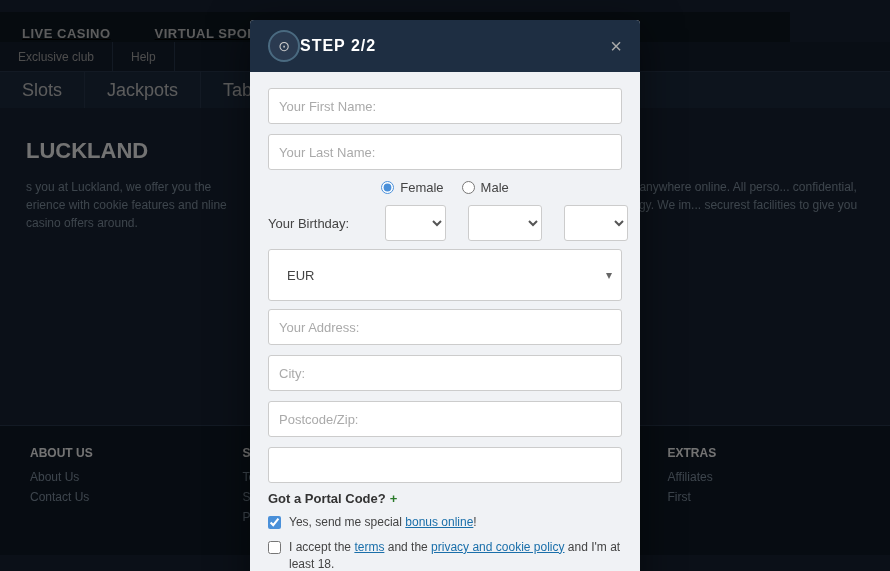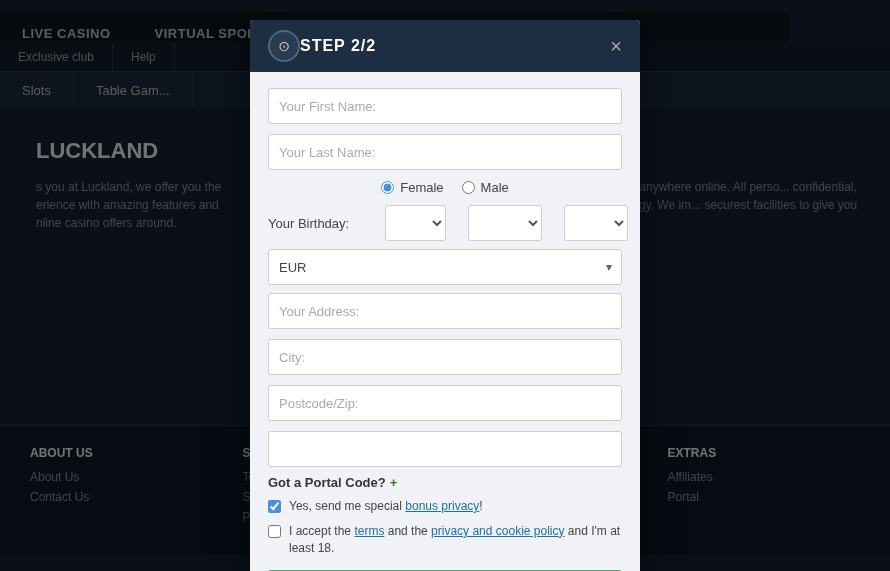--- a/index.html
+++ b/index.html
@@ -77,21 +77,21 @@
       left: 0;
       width: 890px;
       height: 36px;
       background: #1e2e42;
       display: flex;
       align-items: center;
       z-index: 1;
     }
     .tab-item {
       color: #ccc;
-      font-size: 13px;
+      font-size: 18px;
       padding: 0 22px;
       height: 100%;
       display: flex;
       align-items: center;
       cursor: pointer;
       border-right: 1px solid #2a3a50;
     }
 
     
     .main-content {
@@ -101,21 +101,21 @@
       width: 890px;
       height: 463px;
       background: #1a2535;
       z-index: 1;
       display: flex;
     }
 
     
     .left-content {
       width: 260px;
-      padding: 30px 36px;
+      padding: 30px 26px;
       color: #fff;
     }
     .left-content h2 {
       font-size: 22px;
       font-weight: bold;
       color: #fff;
       margin-bottom: 14px;
       text-transform: uppercase;
     }
     .left-content p {
@@ -300,24 +300,24 @@
       flex: 1;
     }
 
     
     .currency-select-wrapper {
       position: relative;
       margin-bottom: 8px;
     }
     .currency-select {
       width: 100%;
-      height: 36px;
+      height: 52px;
       border: 1px solid #ccc;
       border-radius: 3px;
-      padding: 0 10px;
+      padding: 0 18px;
       font-size: 13px;
       color: #444;
       background: #fff;
       outline: none;
       appearance: none;
       cursor: pointer;
     }
     .currency-chevron {
       position: absolute;
       right: 10px;
@@ -405,28 +405,29 @@
   <div class="top-nav-item">VIRTUAL SPORTS</div>
 </nav>
 
 <nav class="second-nav">
   <div class="second-nav-item">Exclusive club</div>
   <div class="second-nav-item">Help</div>
 </nav>
 
 <nav class="tabs-nav">
   <div class="tab-item">Slots</div>
+  <div class="tab-item">Jackpots</div>
   <div class="tab-item">Table Gam...</div>
 </nav>
 
 <div class="main-content">
   <div class="left-content">
     <h2>LUCKLAND</h2>
     <p>s you at Luckland, we offer you the
-erience with amazing features and
+erience with cookie features and
 nline casino offers around.</p>
   </div>
   <div class="right-content">
     <h2>LUCKLAND S</h2>
     <p>If you're looking for a safe gami...
 the place to be. We offer you th...
 anywhere online. All perso...
 confidential, and we ensu...
 implementing the latest 128-bi...
 encryption technology. We im...
@@ -446,21 +447,21 @@
     <a class="footer-link">Terms</a>
     <a class="footer-link">Security</a>
     <a class="footer-link">Privacy</a>
   </div>
   <div class="footer-col">
     <h4>ED</h4>
   </div>
   <div class="footer-col">
     <h4>EXTRAS</h4>
     <a class="footer-link">Affiliates</a>
-    <a class="footer-link">Portal</a>
+    <a class="footer-link">First</a>
   </div>
 </footer>
 
 <div class="overlay-backdrop"></div>
 
 <div class="modal">
   <div class="modal-header">
     <div class="modal-logo">
       <span>⊙</span>
     </div>
@@ -532,21 +533,21 @@
     <div class="bonus-code-row">
       <a href="#">
         <span>Got a Portal Code?</span><span class="bonus-plus">+</span>
       </a>
     </div>
 
     
     <div class="checkbox-row">
       <input type="checkbox" checked="" style="">
       <span>
-        <span>Yes, send me special </span><a href="#">bonus privacy</a><span>!</span>
+        <span>Yes, send me special </span><a href="#">bonus online</a><span>!</span>
       </span>
     </div>
 
     
     <div class="checkbox-row">
       <input type="checkbox" style="">
       <span>
         <span>I accept the </span><a href="#">terms</a><span> and the </span><a href="#">privacy and cookie policy</a><span> and I'm at least 18.</span>
       </span>
     </div>

